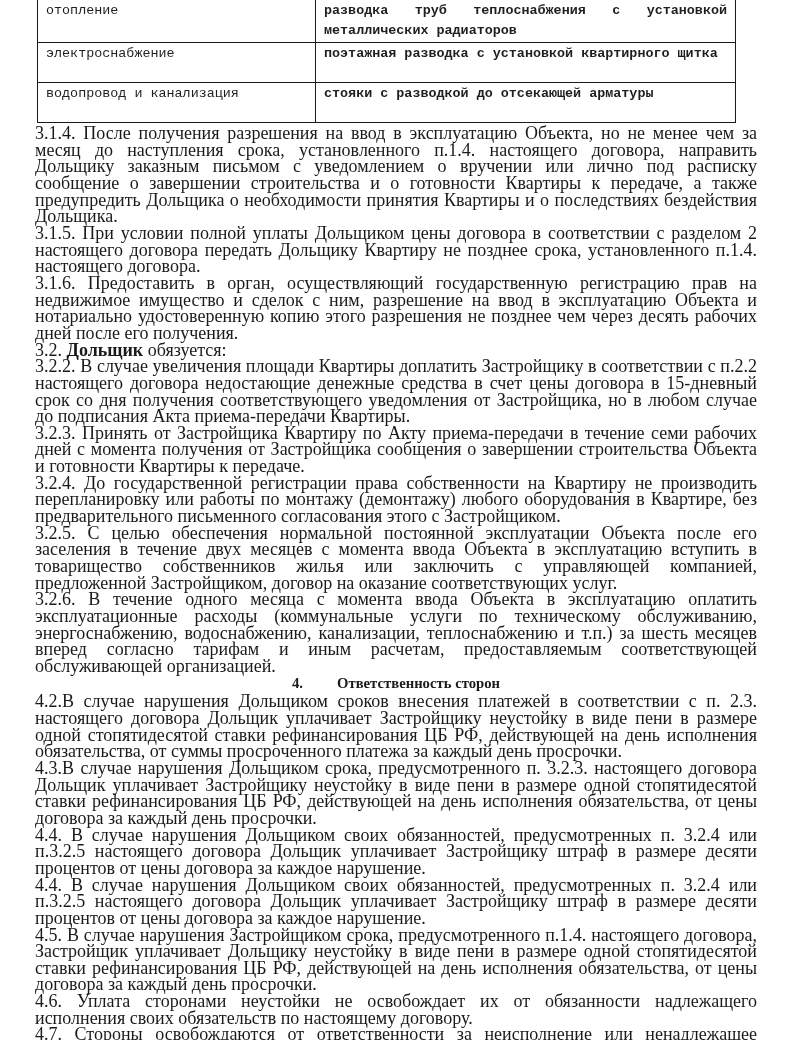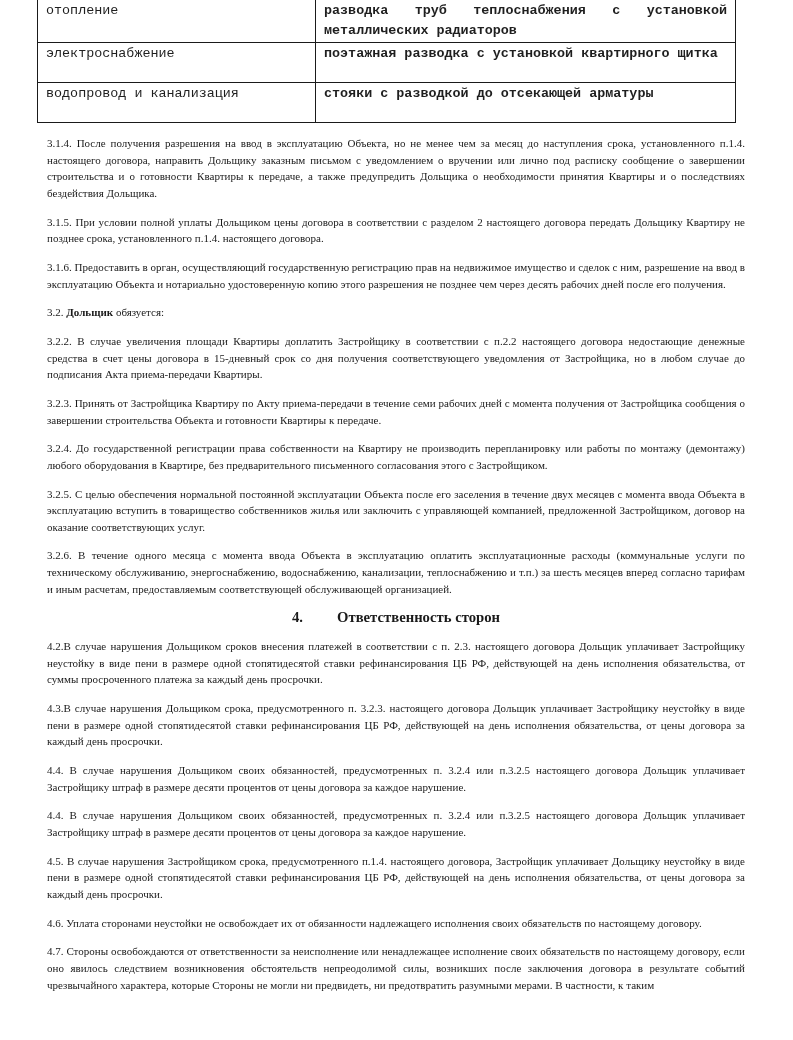--- a/index.html
+++ b/index.html
@@ -33,22 +33,22 @@
     vertical-align: top;
     padding: 1px 8px 1px 8px;
     height: 40px;
     text-align: justify;
   }
   .spec-table td.col-name { width: 278px; }
   .spec-table td.col-desc { width: 420px; font-weight: bold; }
   
   .text-block { margin-top: 2px; }
   p.para {
-    margin: 12px;
-    font-size: 11px;
+    margin: 0;
+    font-size: 18px;
     line-height: 16.65px;
     text-align: justify;
   }
   p.heading {
     margin: 0;
     font-size: 14.7px;
     line-height: 16.65px;
     font-weight: bold;
     text-align: center;
   }

